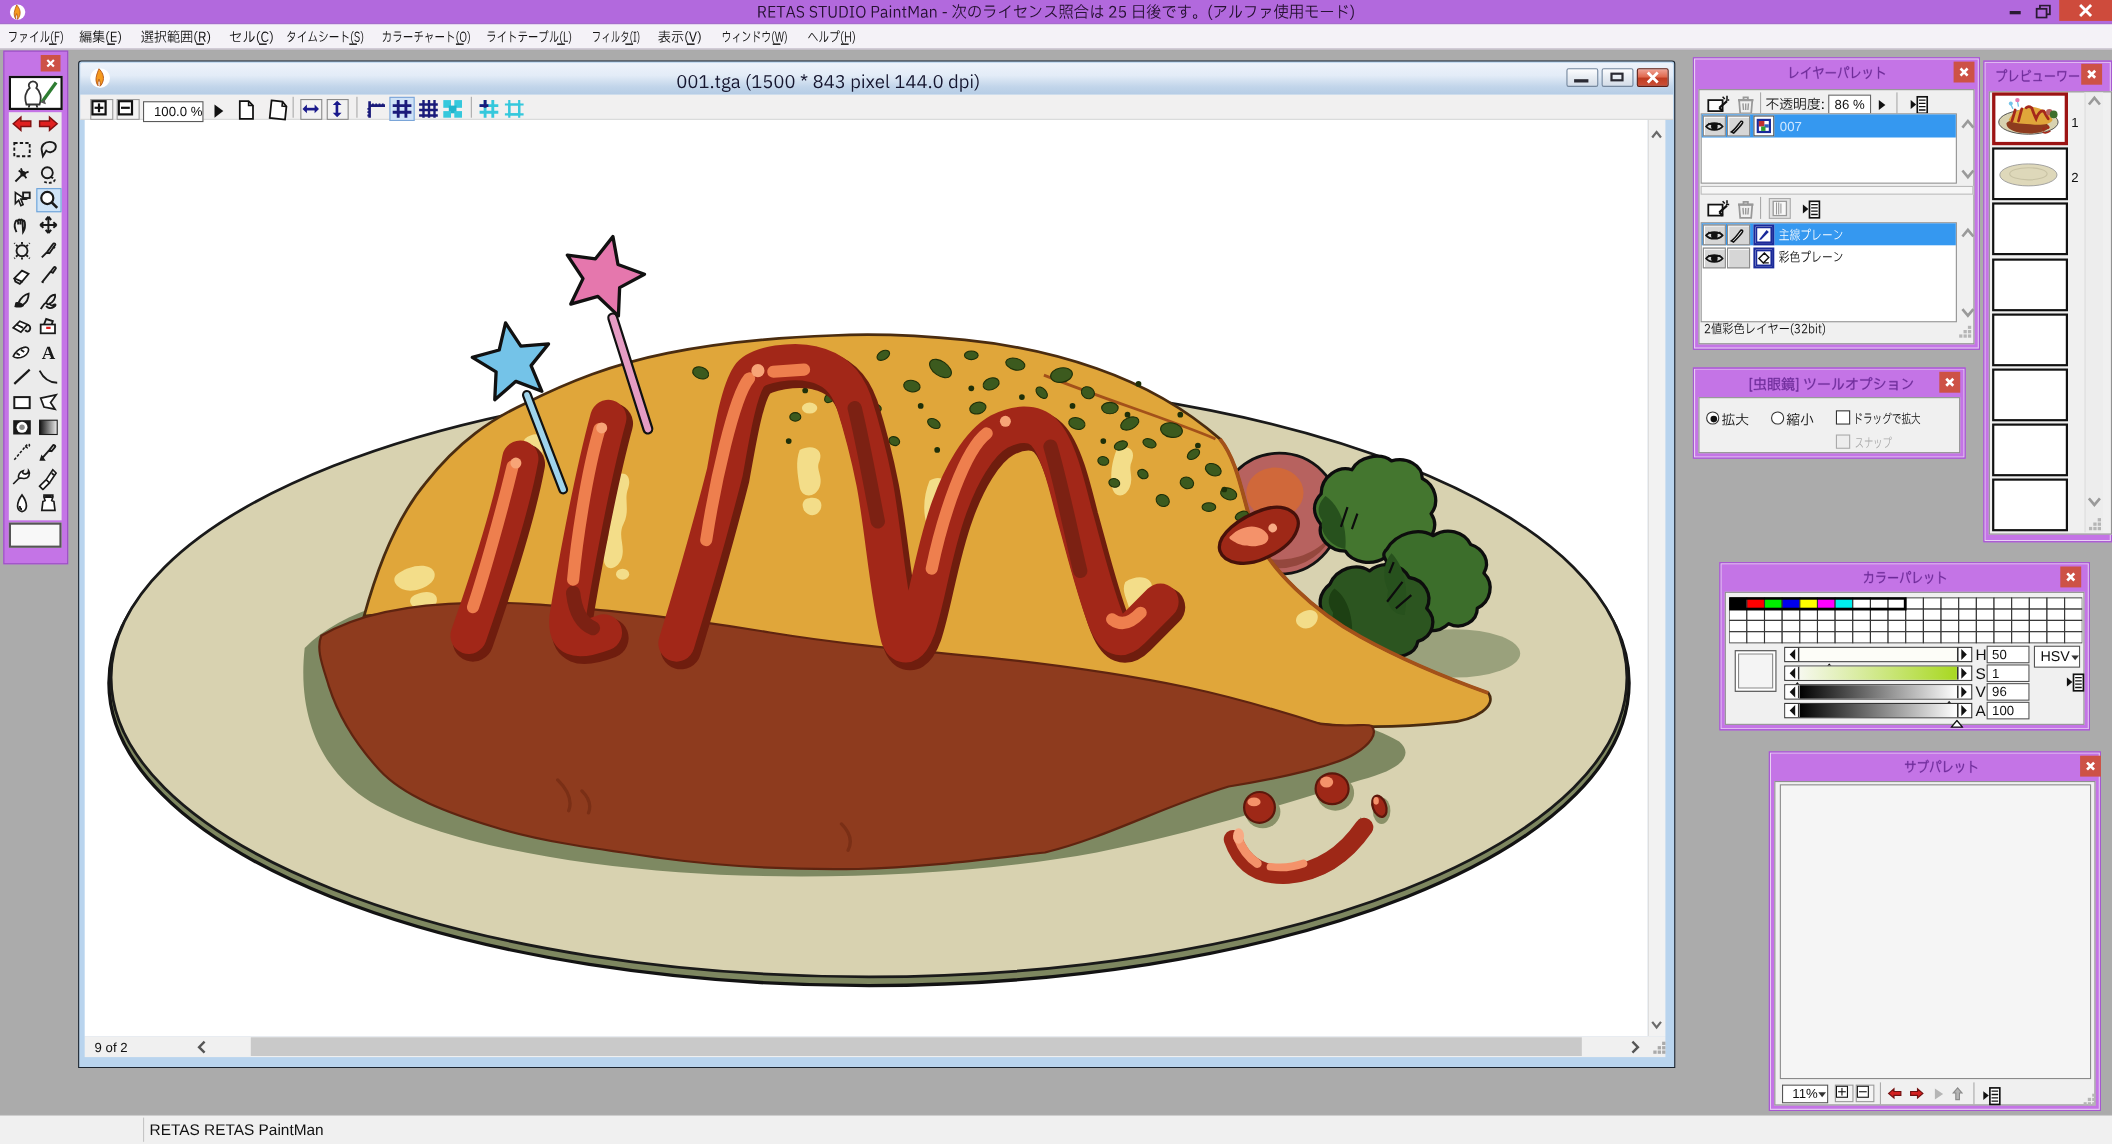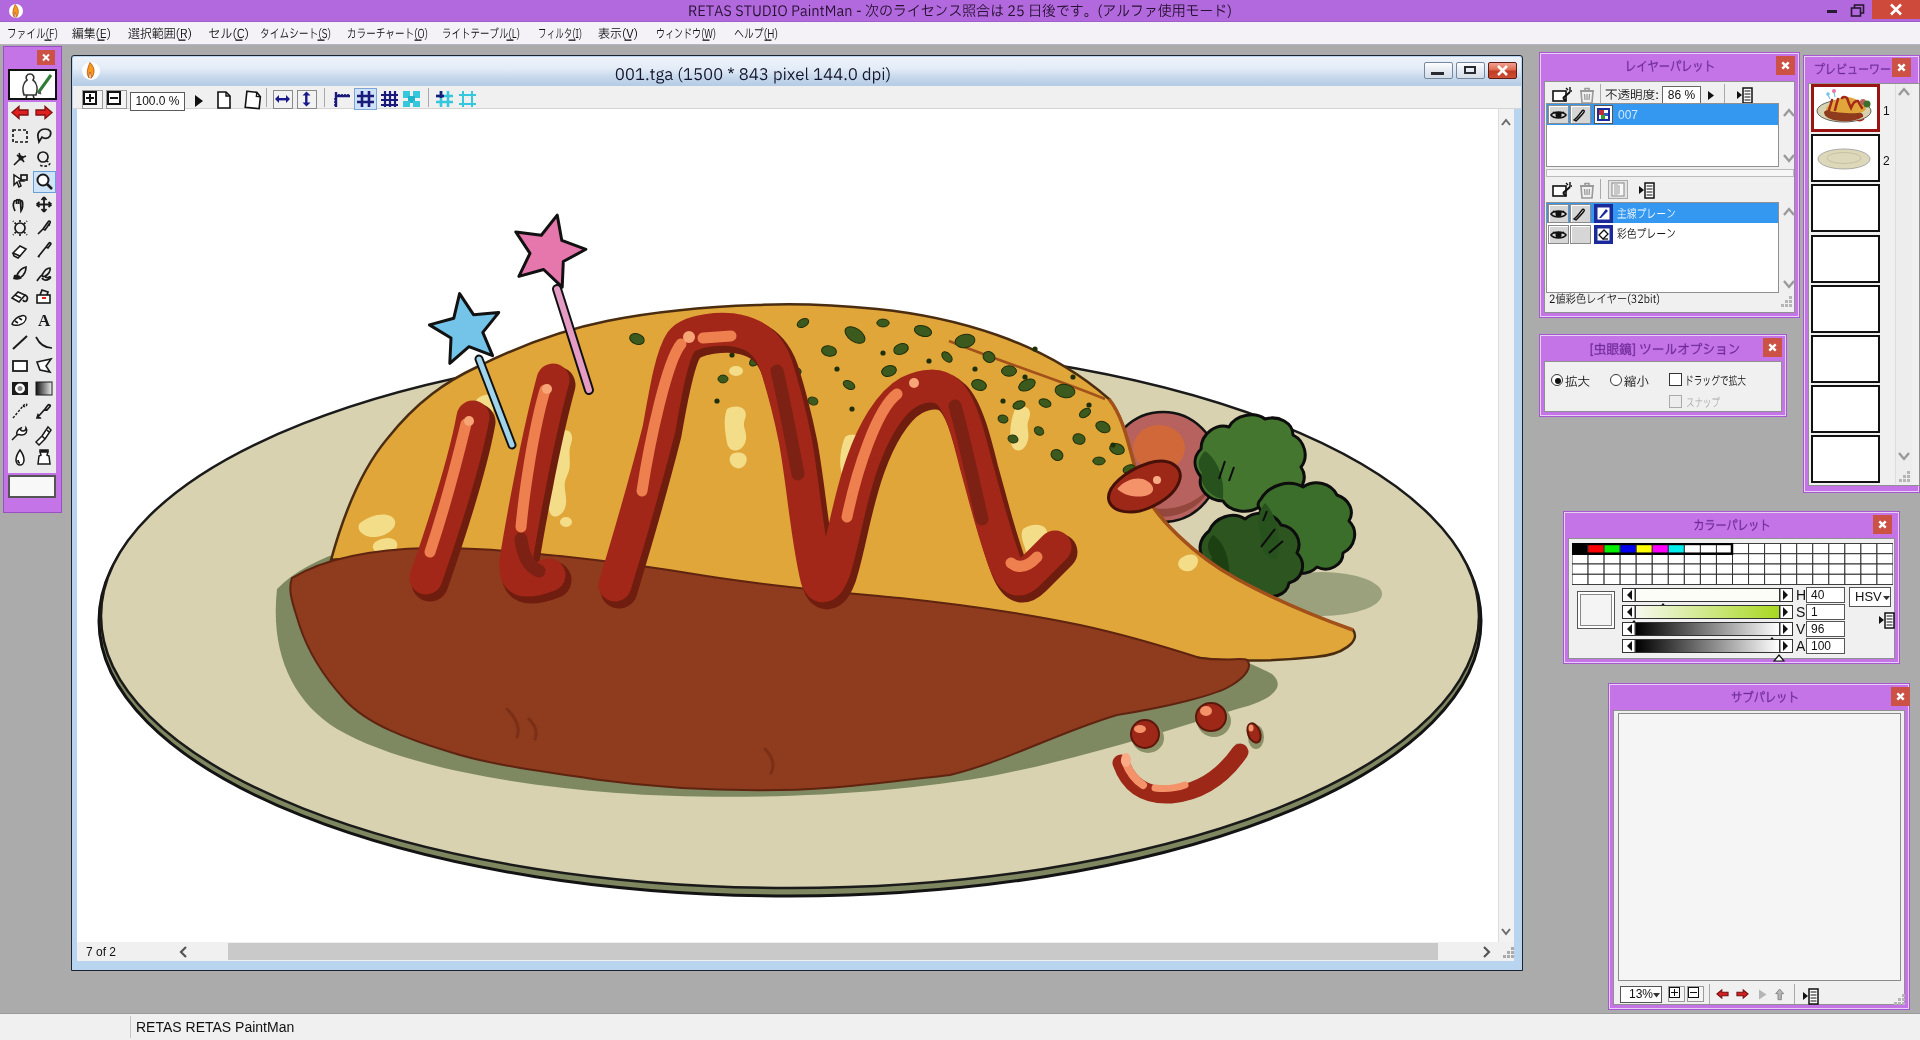--- a/index.html
+++ b/index.html
@@ -212,21 +212,21 @@
 <path d="M480 180 L512 281" stroke="#111" stroke-width="10" stroke-linecap="round"></path>
 <path d="M480 180 L512 281" stroke="#e59cc4" stroke-width="6" stroke-linecap="round"></path>
 <polygon points="480.2,106.1 484.8,131.4 508.9,140.3 486.3,152.5 485.2,178.2 466.6,160.5 441.9,167.4 453.0,144.3 438.8,122.9 464.3,126.3" fill="#e577ad" stroke="#111" stroke-width="3" stroke-linejoin="round"></polygon>
 </svg>
 <div class="abs" style="left:1498px;top:109px;width:16px;height:833px;background:#f2f2f2;border-left:1px solid #dcdcdc"></div>
 <svg class="abs" style="left:1498px;top:109px" width="16" height="833" viewBox="0 0 16 833">
     <path d="M4 16 L8 11 L12 16" stroke="#6a6a6a" stroke-width="2" fill="none"></path>
     <path d="M4 820 L8 825 L12 820" stroke="#6a6a6a" stroke-width="2" fill="none"></path>
   </svg>
 <div class="abs" style="left:77px;top:942px;width:1437px;height:19px;background:#f0f0f0"></div>
-<div class="abs" style="left:86px;top:945px;font-size:12px;color:#111">7 of 2</div>
+<div class="abs" style="left:86px;top:945px;font-size:12px;color:#111">9 of 2</div>
 <svg class="abs" style="left:176px;top:944px" width="16" height="16" viewBox="0 0 16 16">
     <path d="M10 3 L5 8 L10 13" stroke="#555" stroke-width="2.2" fill="none"></path>
   </svg>
 <div class="abs" style="left:228px;top:943px;width:1210px;height:17px;background:#c9c9c9"></div>
 <svg class="abs" style="left:1478px;top:944px" width="16" height="16" viewBox="0 0 16 16">
     <path d="M6 3 L11 8 L6 13" stroke="#555" stroke-width="2.2" fill="none"></path>
   </svg>
 <svg class="abs" style="left:1502px;top:946px" width="14" height="14" viewBox="0 0 14 14">
     <g fill="#aaa">
       <rect x="9" y="1" width="3" height="3"></rect>
@@ -237,21 +237,21 @@
       <rect x="9" y="9" width="3" height="3"></rect>
     </g>
   </svg>
 <div class="abs" style="left:82px;top:90px;width:21px;height:19px;background:#f4f4f4;border:1px solid #9a9a9a"></div>
 <div class="abs" style="left:83px;top:91px;width:14px;height:14px;background:#fff;border:2px solid #111"></div>
 <div class="abs" style="left:86px;top:97px;width:8px;height:2px;background:#111"></div>
 <div class="abs" style="left:89px;top:94px;width:2px;height:8px;background:#111"></div>
 <div class="abs" style="left:106px;top:90px;width:21px;height:19px;background:#f4f4f4;border:1px solid #9a9a9a"></div>
 <div class="abs" style="left:107px;top:91px;width:14px;height:14px;background:#fff;border:2px solid #111"></div>
 <div class="abs" style="left:110px;top:97px;width:8px;height:2px;background:#111"></div>
-<div class="abs" style="left:130px;top:92px;width:55px;height:19px;background:#fff;border:1px solid #5a5a5a;font-size:12px;color:#111;text-align:center;line-height:17px">100.0 %</div>
+<div class="abs" style="left:130px;top:92px;width:55px;height:19px;background:#fff;border:1px solid #5a5a5a;font-size:12px;color:#111;text-align:right;line-height:17px">100.0 %</div>
 <svg class="abs" style="left:193px;top:93px" width="12" height="16" viewBox="0 0 12 16">
     <path d="M2 2 L10 8 L2 14 Z" fill="#111"></path>
   </svg>
 <svg class="abs" style="left:215px;top:90px" width="50" height="20" viewBox="0 0 50 20">
 <path d="M3 2 L11 2 L15 6 L15 18 L3 18 Z" fill="#fff" stroke="#111" stroke-width="1.6"></path>
     <path d="M11 2 L11 6 L15 6" fill="none" stroke="#111" stroke-width="1.4"></path>
 <path d="M31 2 L41 2 L45 6 L45 18 L31 18 Z" fill="#fff" stroke="#111" stroke-width="1.6" transform="rotate(6 38 10)"></path>
     <path d="M41 2 L41 6 L45 6" fill="none" stroke="#111" stroke-width="1.4" transform="rotate(6 38 10)"></path>
 </svg>
 <div class="abs" style="left:266px;top:88px;width:1px;height:19px;background:#aaa"></div>
@@ -723,21 +723,21 @@
     <rect x="11.5" y="0" width="1.5" height="12" fill="#333"></rect>
   </svg>
 <svg class="abs" style="left:1779px;top:589px" width="13" height="12" viewBox="0 0 13 12">
     <rect x="0" y="0" width="13" height="12" fill="#fff"></rect>
     <path d="M4 1 L9 6 L4 11 Z" fill="#111"></path>
     <rect x="0" y="0" width="1.5" height="12" fill="#333"></rect>
   </svg>
 <svg class="abs" style="left:1657px;top:603px" width="12" height="8" viewBox="0 0 12 8">
     <path d="M6 1 L11 7 L1 7 Z" fill="#fff" stroke="#111" stroke-width="1.2"></path>
   </svg>
-<div class="abs" style="left:1806px;top:587px;width:39px;height:16px;background:#fff;border:1px solid #555;font-size:12px;color:#111;line-height:14px;padding-left:4px">40</div>
+<div class="abs" style="left:1806px;top:587px;width:39px;height:16px;background:#fff;border:1px solid #555;font-size:12px;color:#111;line-height:14px;padding-left:4px">50</div>
 <div class="abs" style="left:1622px;top:605px;width:171px;height:14px;border:1px solid #333;background:#fff"></div>
 <div class="abs" style="left:1636px;top:606px;width:143px;height:12px;background:linear-gradient(90deg,#f6f8ee,#a8d821)"></div>
 <svg class="abs" style="left:1623px;top:606px" width="13" height="12" viewBox="0 0 13 12">
     <rect x="0" y="0" width="13" height="12" fill="#fff"></rect>
     <path d="M9 1 L4 6 L9 11 Z" fill="#111"></path>
     <rect x="11.5" y="0" width="1.5" height="12" fill="#333"></rect>
   </svg>
 <svg class="abs" style="left:1779px;top:606px" width="13" height="12" viewBox="0 0 13 12">
     <rect x="0" y="0" width="13" height="12" fill="#fff"></rect>
     <path d="M4 1 L9 6 L4 11 Z" fill="#111"></path>
@@ -792,21 +792,21 @@
 <rect x="9" y="3" width="9" height="15" fill="#fff" stroke="#111" stroke-width="1.5"></rect>
 <path d="M10.5 6 L16.5 6 M10.5 9 L16.5 9 M10.5 12 L16.5 12 M10.5 15 L16.5 15" stroke="#111" stroke-width="1.2"></path>
   </svg>
 <div class="abs" style="left:1608px;top:683px;width:302px;height:327px;background:#c474e6;border:1px solid #a658d0;box-shadow:0 0 0 1px #e8d0f4 inset"></div>
 <div class="abs" style="left:1891px;top:687px;width:19px;height:19px;background:#cd5246"></div>
 <svg class="abs" style="left:1891px;top:687px" width="19" height="19" viewBox="0 0 19 19">
     <path d="M6.3 6.3 L12.7 12.7 M12.7 6.3 L6.3 12.7" stroke="#fff" stroke-width="2.4"></path>
   </svg>
 <div class="abs" style="left:1613px;top:710px;width:292px;height:295px;background:#f0f0f0;border:1px solid #909090"></div>
 <div class="abs" style="left:1618px;top:713px;width:283px;height:268px;background:#f5f5f5;border:1px solid #8a8a8a"></div>
-<div class="abs" style="left:1620px;top:986px;width:42px;height:17px;background:#fff;border:1px solid #555;font-size:12px;color:#111;text-align:center;line-height:15px">13%</div>
+<div class="abs" style="left:1620px;top:986px;width:42px;height:17px;background:#fff;border:1px solid #555;font-size:12px;color:#111;text-align:center;line-height:15px">11%</div>
 <svg class="abs" style="left:1652px;top:992px" width="9" height="7" viewBox="0 0 9 7">
     <path d="M1 1 L4.5 5.5 L8 1 Z" fill="#333"></path>
   </svg>
 <div class="abs" style="left:1668px;top:986px;width:17px;height:16px;background:#f4f4f4;border:1px solid #9a9a9a"></div>
 <div class="abs" style="left:1669px;top:987px;width:11px;height:11px;background:#fff;border:1.5px solid #111"></div>
 <div class="abs" style="left:1671px;top:991.5px;width:7px;height:1.5px;background:#111"></div>
 <div class="abs" style="left:1673.7px;top:988.7px;width:1.5px;height:7px;background:#111"></div>
 <div class="abs" style="left:1687px;top:986px;width:17px;height:16px;background:#f4f4f4;border:1px solid #9a9a9a"></div>
 <div class="abs" style="left:1688px;top:987px;width:11px;height:11px;background:#fff;border:1.5px solid #111"></div>
 <div class="abs" style="left:1690px;top:991.5px;width:7px;height:1.5px;background:#111"></div>

